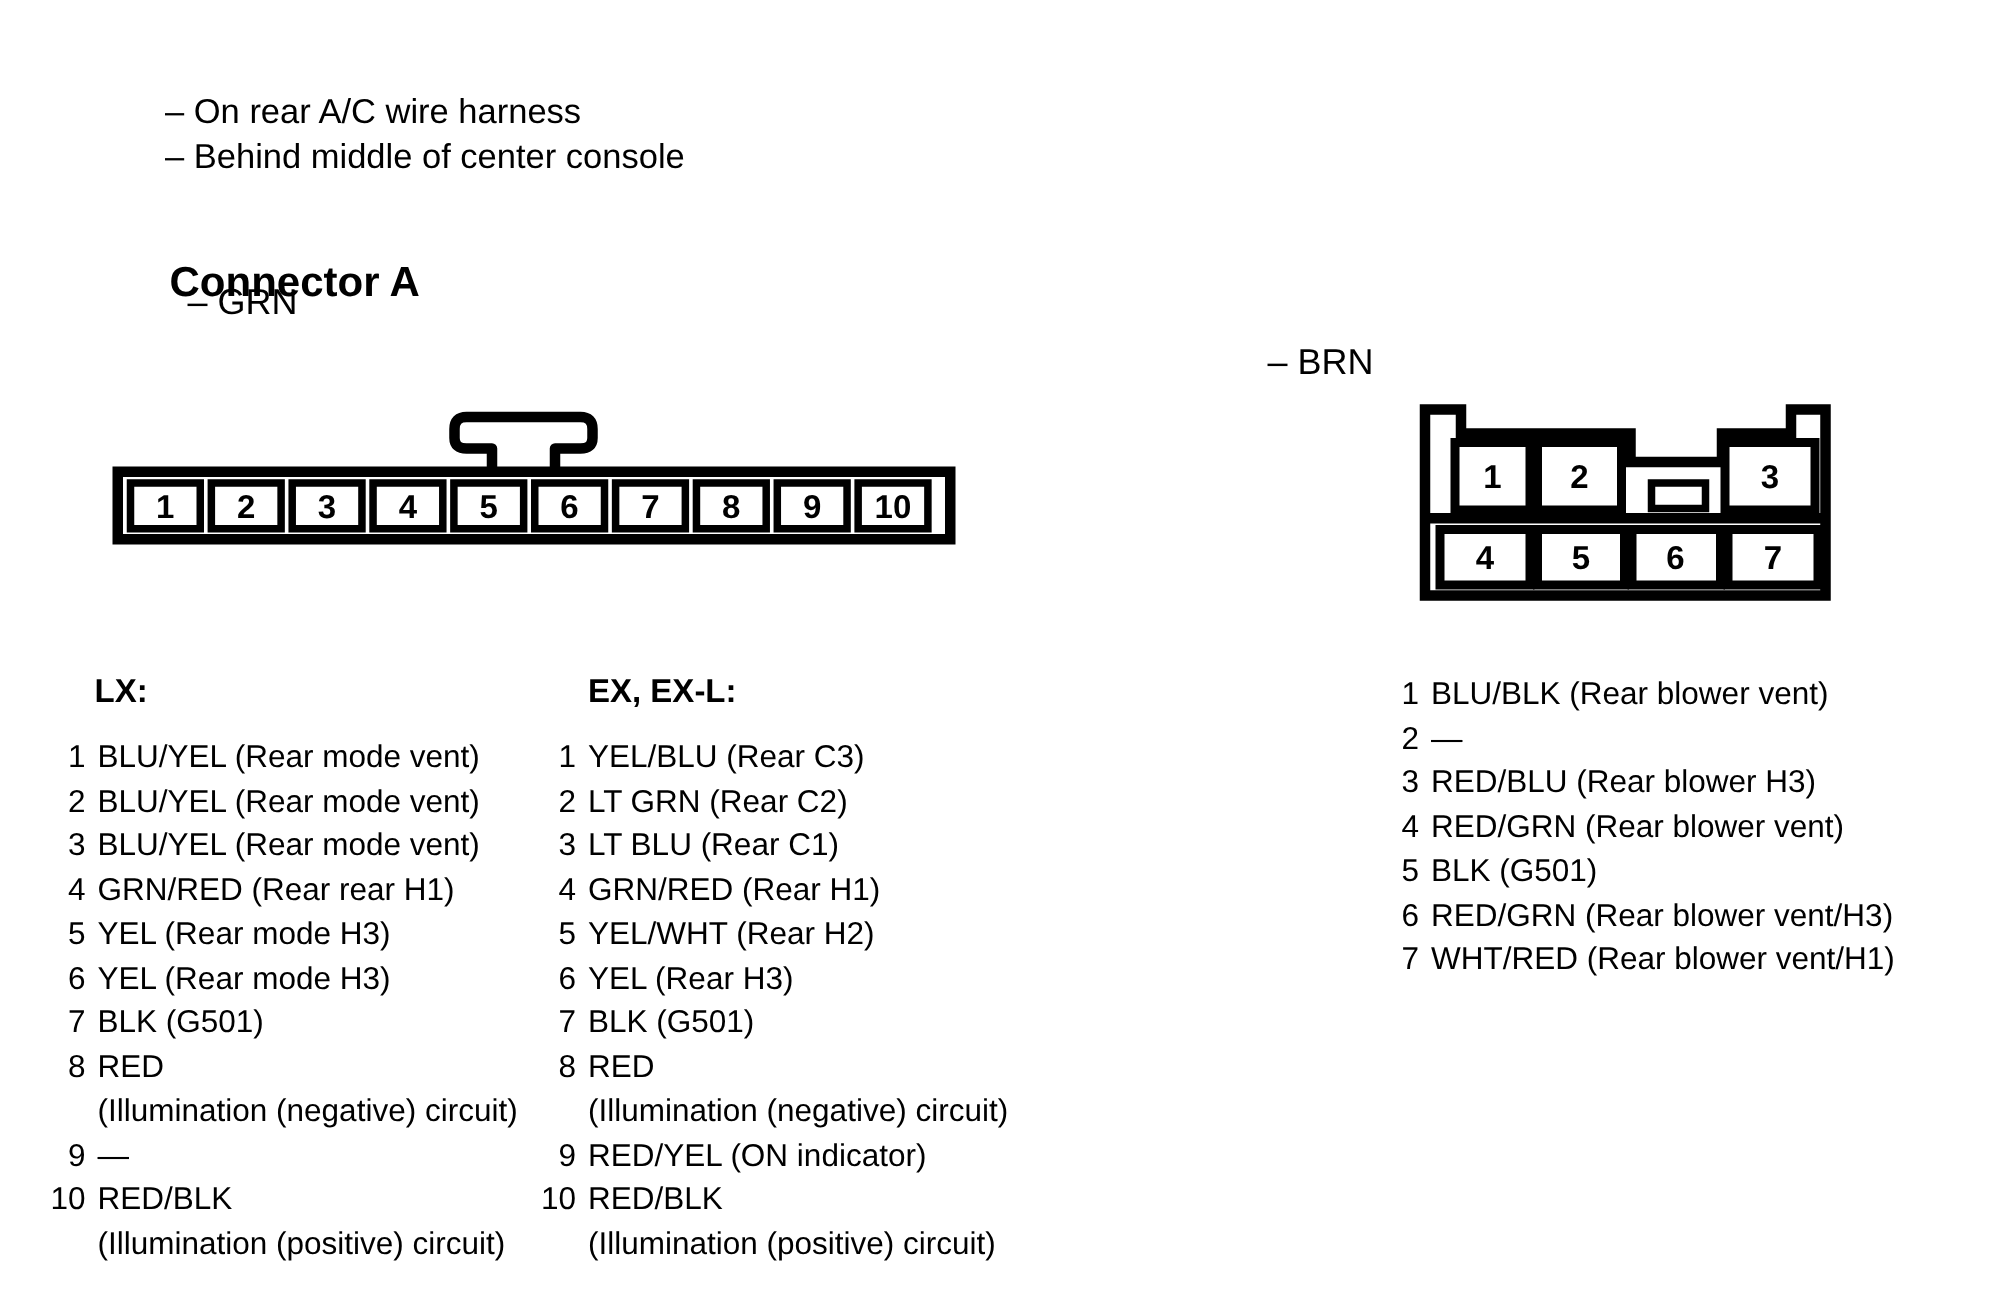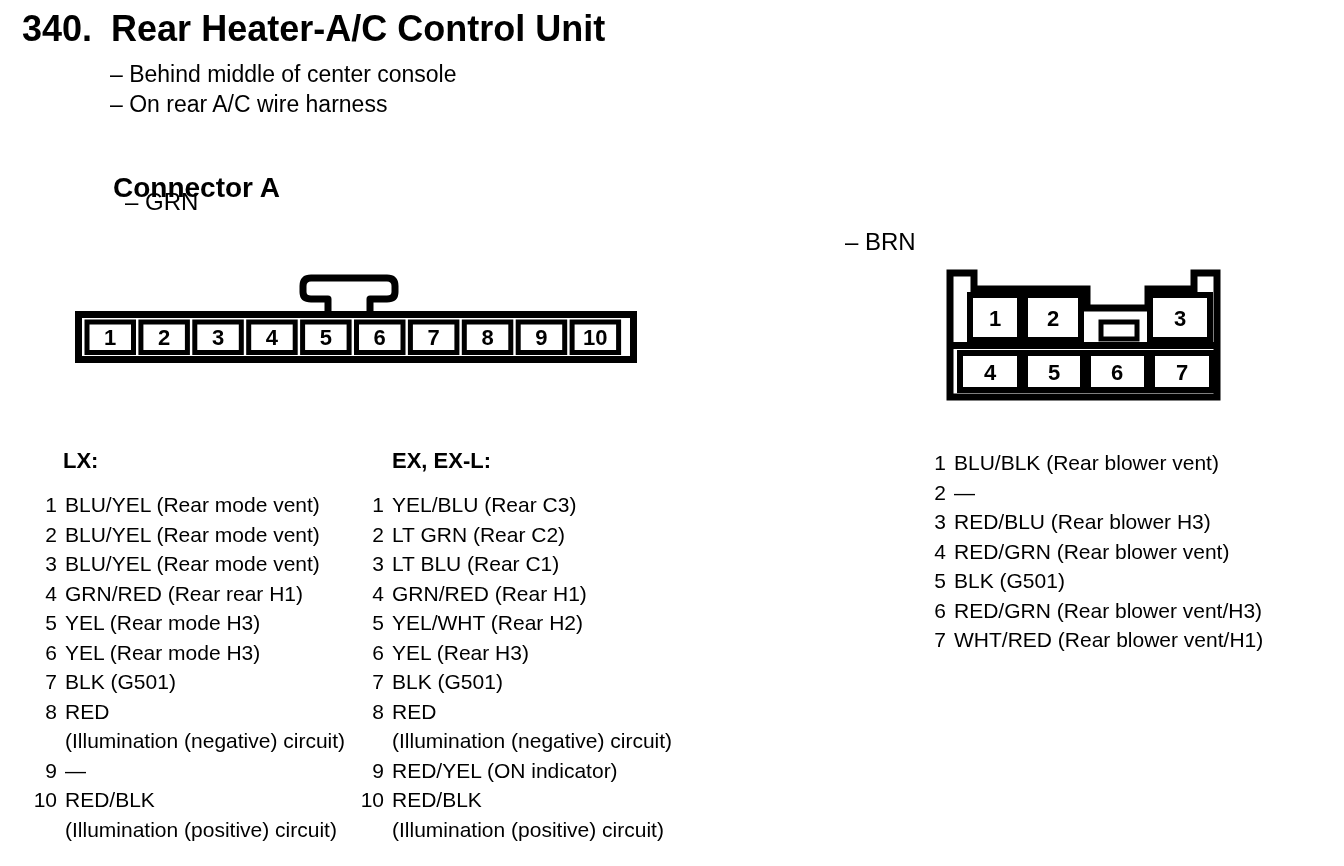--- a/index.html
+++ b/index.html
@@ -39,28 +39,24 @@
   .row{display:flex;gap:8px;}
   .num{flex:none;width:30px;text-align:right;}
   #b-list .num{width:20px;}
   .lbl{flex:1;}
 </style>
 </head>
 <body>
 
 <div id="page">
 
-  <div class="abs" id="title-row">
-    <span>340.</span>
-    <span>Rear Heater-A/C Control Unit</span>
-  </div>
 
   <div class="abs" id="location-notes">
+    <div>– On rear A/C wire harness</div>
     <div>– Behind middle of center console</div>
-    <div>– On rear A/C wire harness</div>
   </div>
 
   <div class="abs conn-heading" id="conn-a-heading">Connector A</div>
   <div class="abs conn-color" id="conn-a-color">– GRN</div>
 
   <div class="abs conn-color" id="conn-b-color">– BRN</div>
 
   <svg class="abs" id="conn-a-drawing" width="564" height="92" viewBox="0 0 564 92">
     <path d="M254,46 L254,27 L237,27 Q229,27 229,20 L229,14 Q229,6 237,6 L313,6 Q321,6 321,14 L321,20 Q321,27 313,27 L296,27 L296,46 Z" fill="#ffffff" stroke="#000000" stroke-width="7" stroke-linejoin="round"></path>
     <rect x="4.5" y="42.5" width="555" height="45" fill="#ffffff" stroke="#000000" stroke-width="7"></rect>

